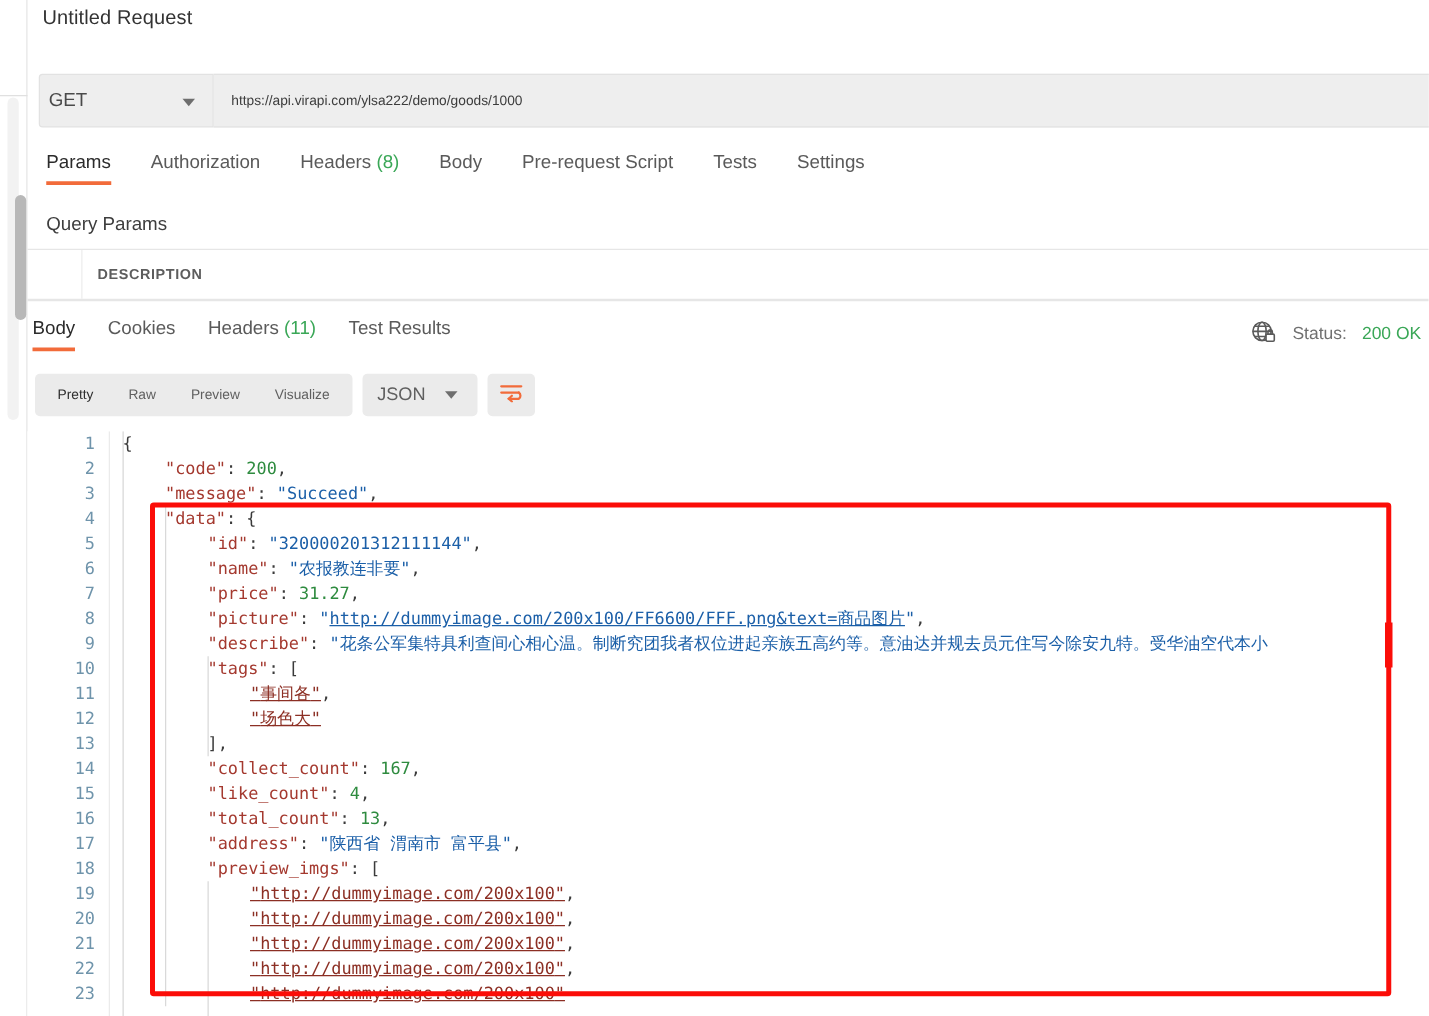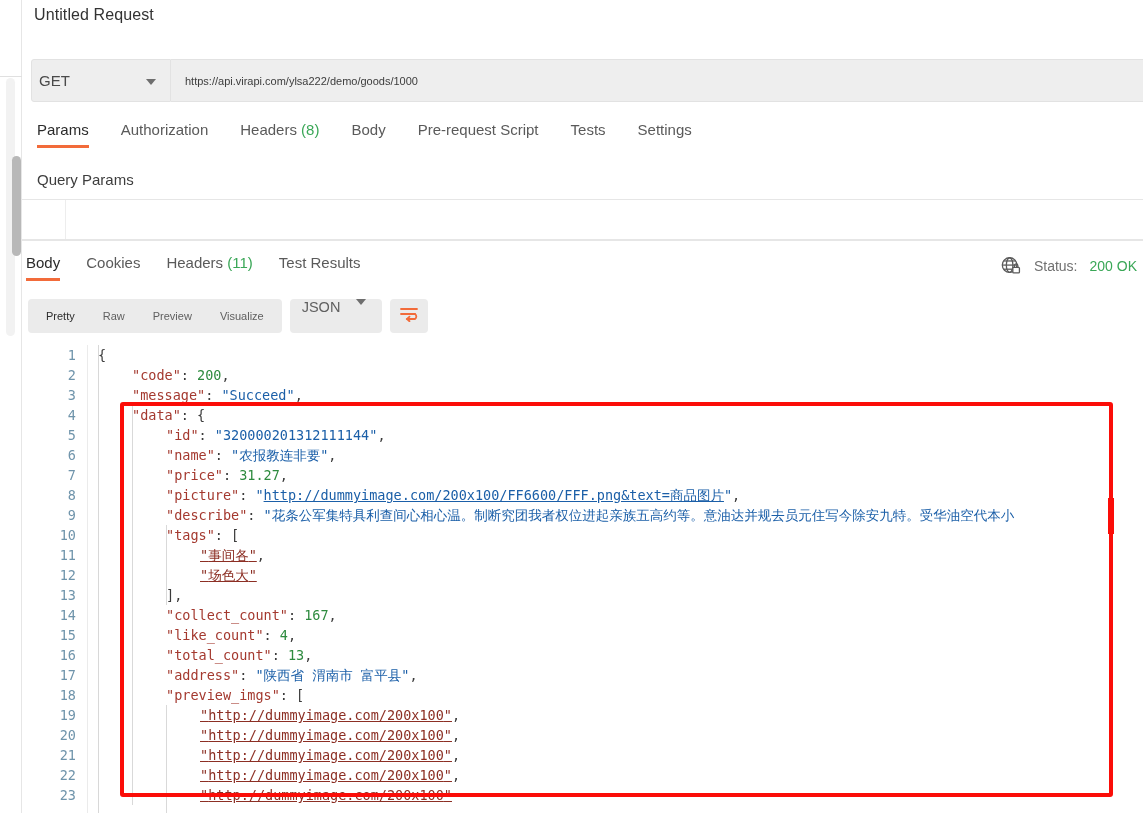--- a/index.html
+++ b/index.html
@@ -159,21 +159,21 @@
     background: #ebebeb; border-radius: 4px;
     height: 34px; padding: 0 4px;
   }
   .seg {
     font-size: 11px; color: #5f5f5f;
     padding: 0 14px; line-height: 34px;
     white-space: nowrap;
   }
   .seg.active { color: #2d2d2d; }
   .fmt-select {
-    display: flex; align-items: flex-start;
+    display: flex; align-items: center;
     background: #ebebeb; border-radius: 4px;
     height: 34px; padding: 0 12px;
     position: relative; min-width: 92px;
   }
   .fmt-select-label { font-size: 14.5px; color: #5f5f5f; }
   .fmt-caret {
     width: 0; height: 0; margin-left: 16px;
     border-left: 5px solid transparent;
     border-right: 5px solid transparent;
     border-top: 6px solid #6e6e6e;
@@ -279,20 +279,21 @@
       <div class="tab"><span>Body</span></div>
       <div class="tab"><span>Pre-request Script</span></div>
       <div class="tab"><span>Tests</span></div>
       <div class="tab"><span>Settings</span></div>
     </div>
 
   <div class="query-params-label">Query Params</div>
 
   <div class="params-table">
     <div class="pt-check-col"></div>
+    <div class="pt-col pt-desc">DESCRIPTION</div>
   </div>
   <div class="params-bottom-line"></div>
 
   <div class="resp-tabs" id="resp-tabs">
       <div class="tab active"><span>Body</span></div>
       <div class="tab"><span>Cookies</span></div>
       <div class="tab"><span>Headers</span><span class="count"> (11)</span></div>
       <div class="tab"><span>Test Results</span></div>
     </div>
 

